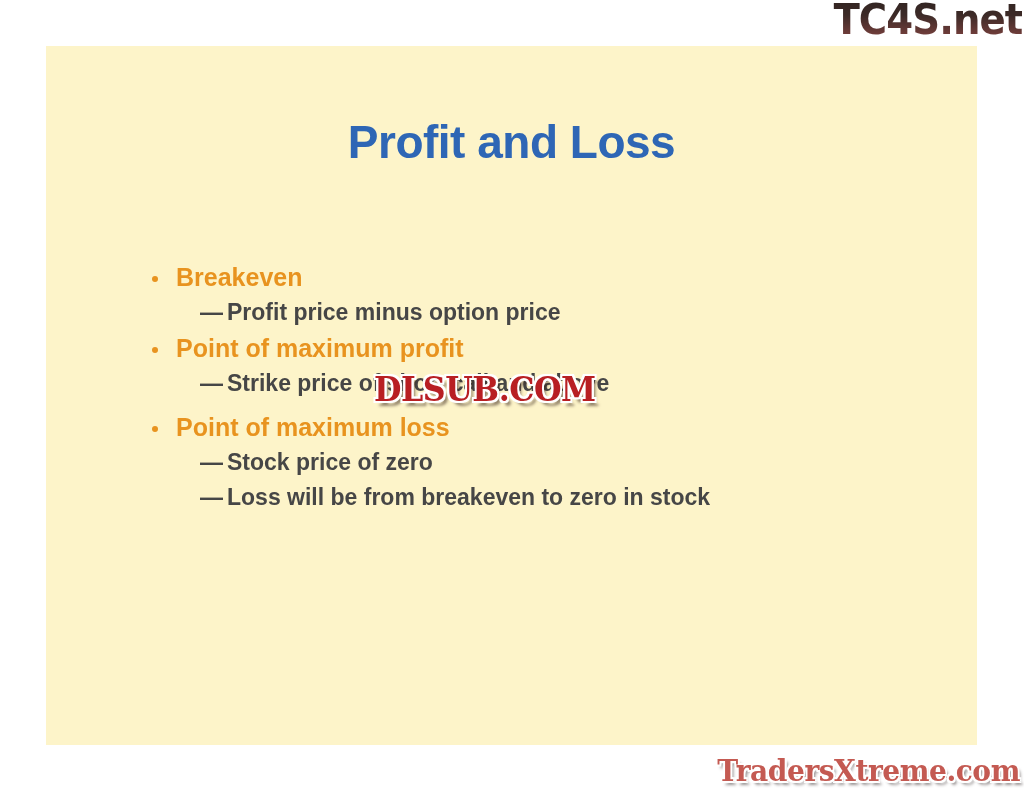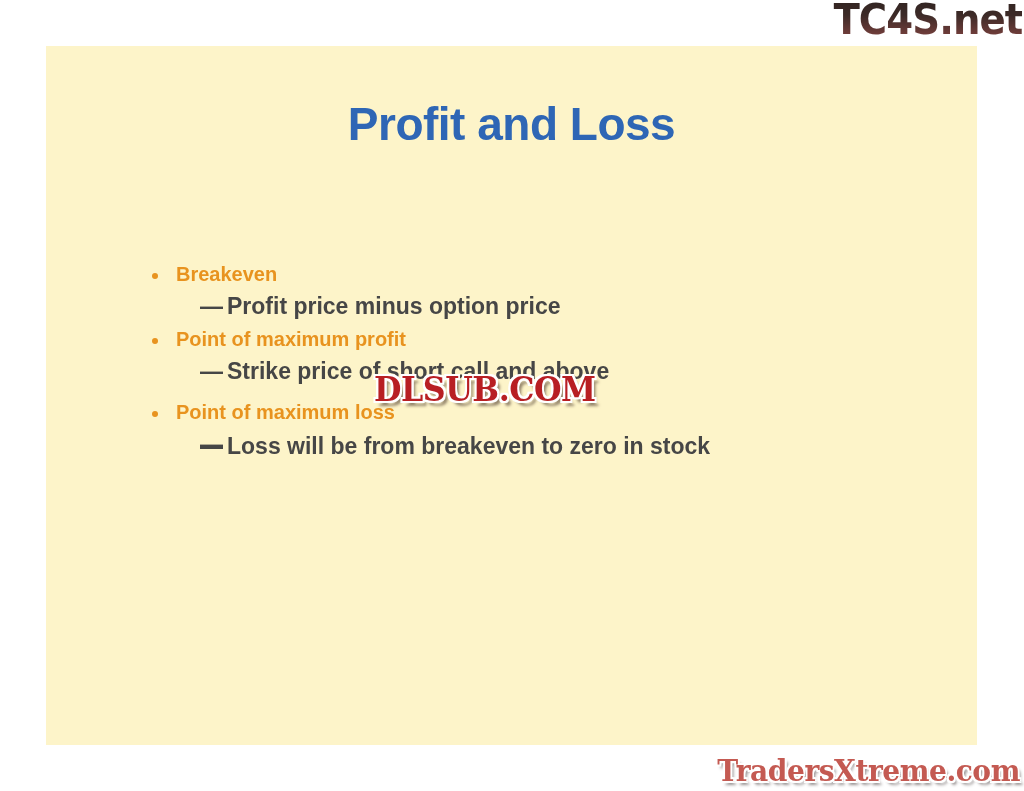--- a/index.html
+++ b/index.html
@@ -22,21 +22,21 @@
     top: 46px;
     width: 931px;
     height: 699px;
     background: #fdf4c9;
   }
 
   
   #slide-title {
     position: absolute;
     left: 0;
-    top: 55px;
+    top: 73px;
     width: 931px;
     text-align: center;
     font-size: 46px;
     font-weight: bold;
     color: #2e66b5;
     letter-spacing: -0.5px;
     line-height: 1;
   }
 
   
@@ -44,21 +44,21 @@
     position: absolute;
     left: 100px;
     top: 217px;
     width: 800px;
   }
 
   .bullet-l1 {
     position: relative;
     padding-left: 30px;
     margin: 0 0 6px 0;
-    font-size: 20px;
+    font-size: 25px;
     font-weight: bold;
     color: #e8931f;
     line-height: 1.18;
     white-space: nowrap;
   }
   .bullet-l1 .dot {
     position: absolute;
     left: 6px;
     top: 0.50em;
     width: 6px;
@@ -188,20 +188,21 @@
       </div>
     </div>
 
     <div class="grp">
       <div class="bullet-l1">
         <span class="dot"></span>
         <span>Point of maximum loss</span>
       </div>
       <div class="bullet-l2">
         <span class="dash">—</span>
+        <span>Stock price of zero</span>
       </div>
       <div class="bullet-l2">
         <span class="dash">—</span>
         <span>Loss will be from breakeven to zero in stock</span>
       </div>
     </div>
 
   </div>
 </div>
 

